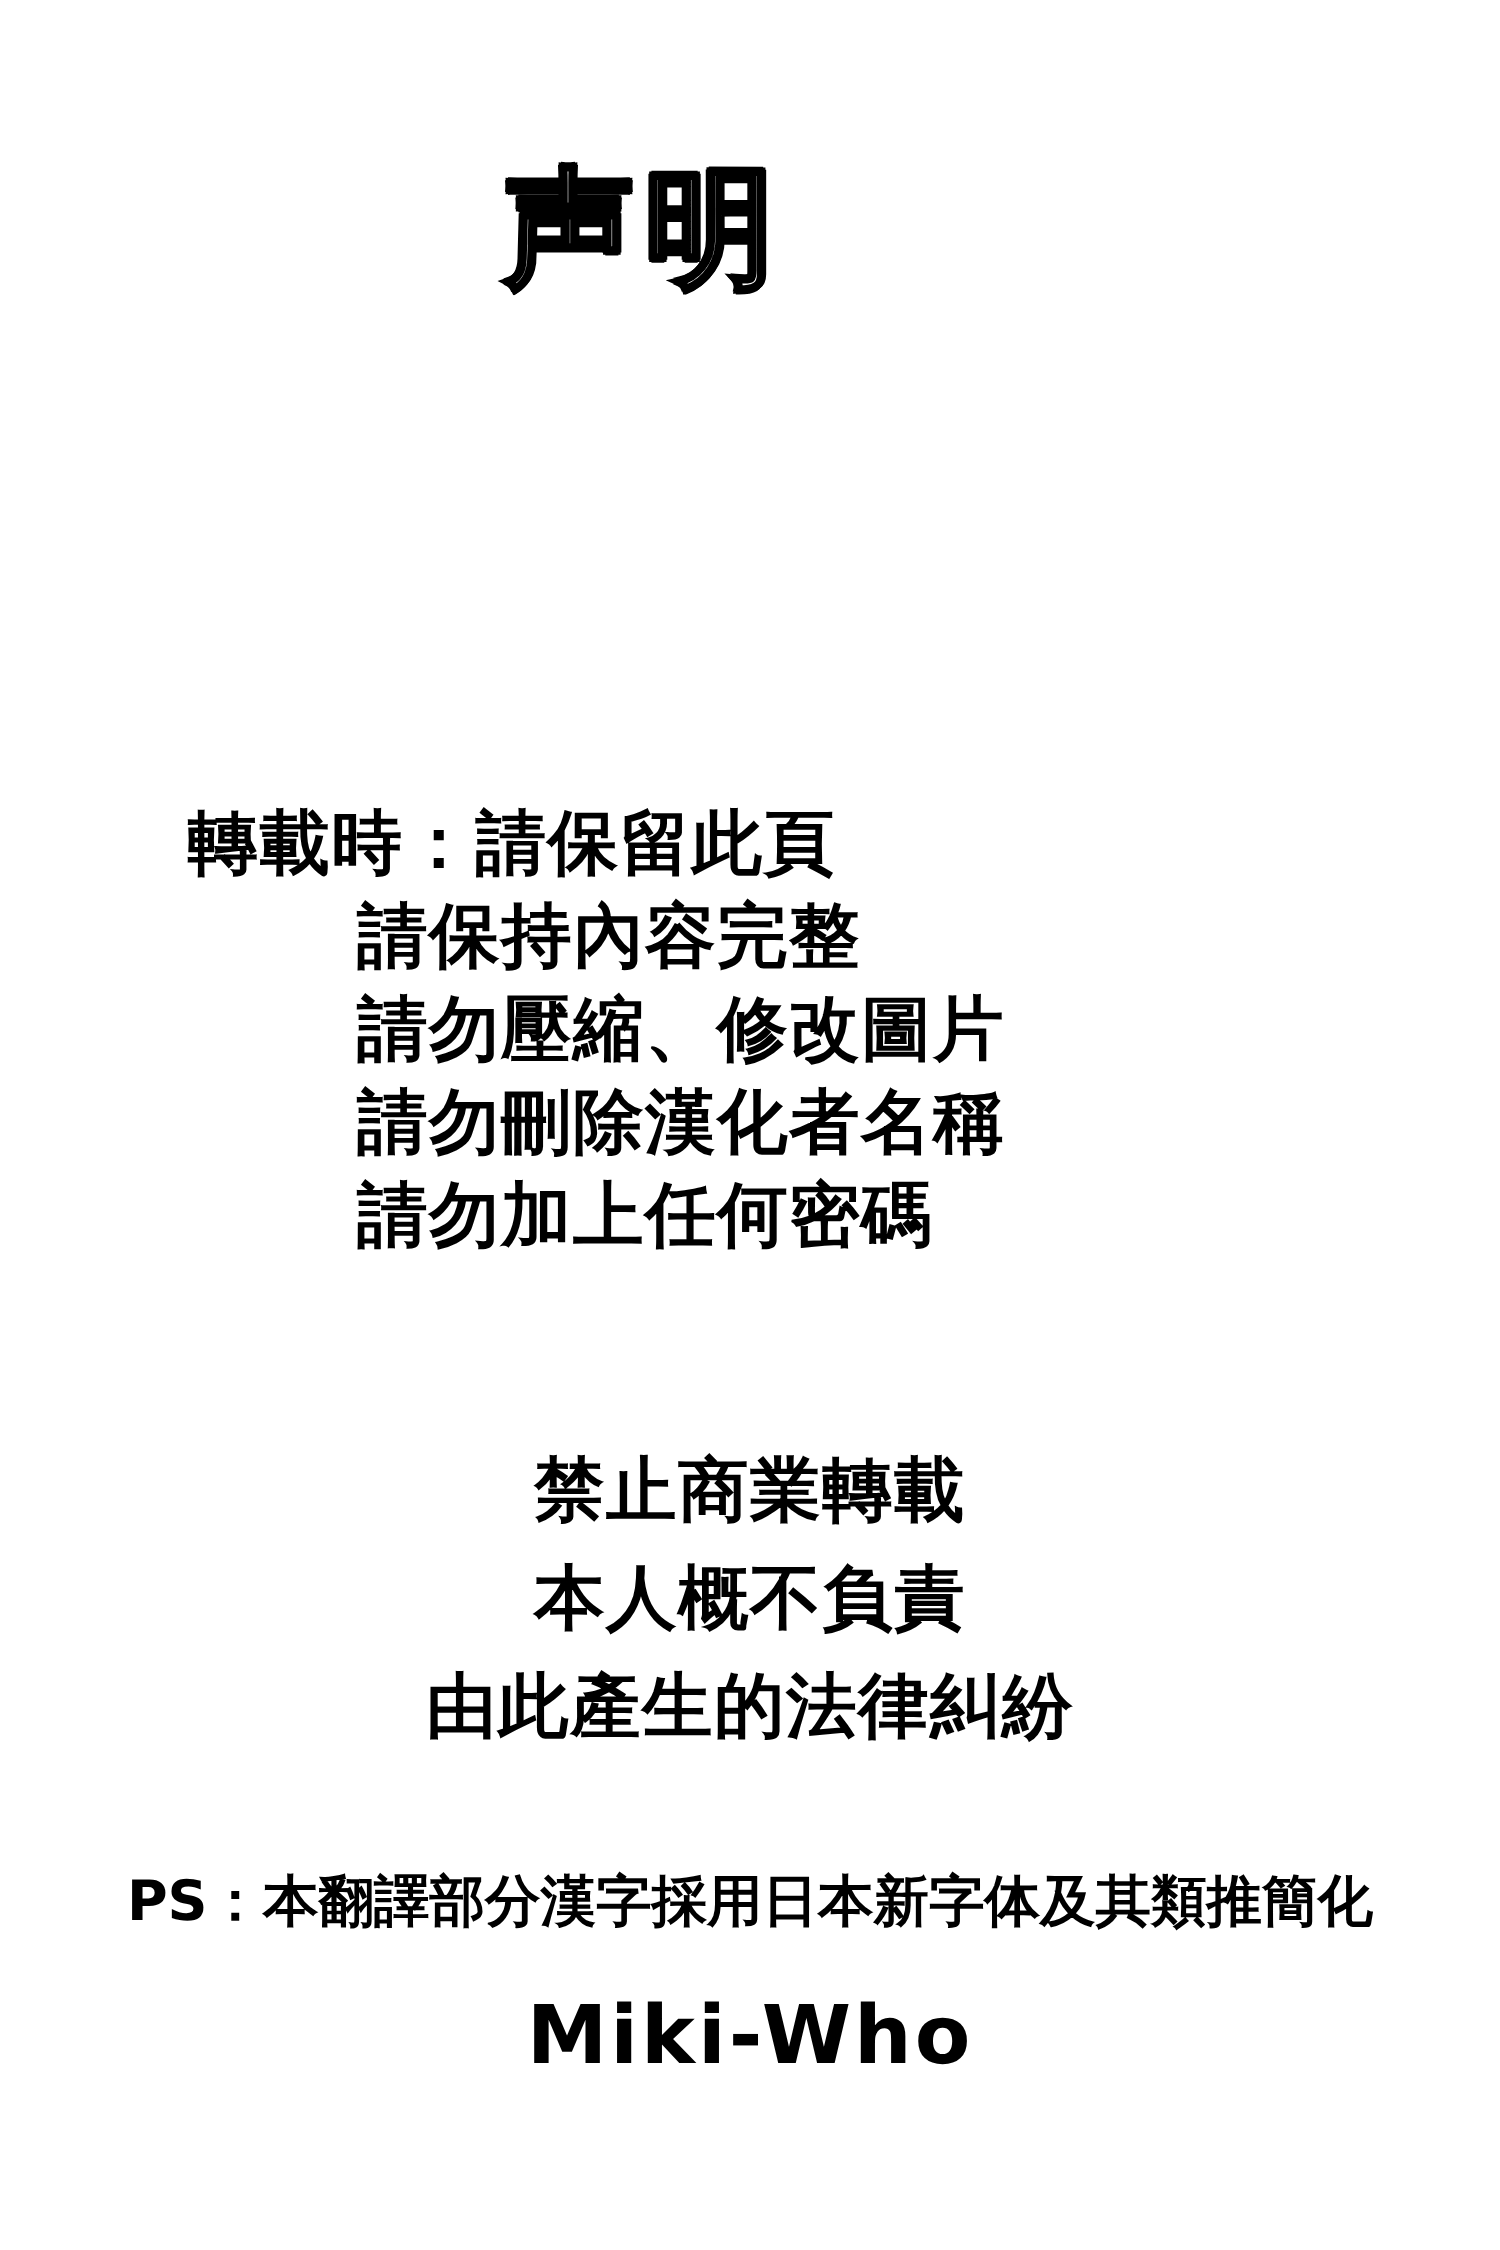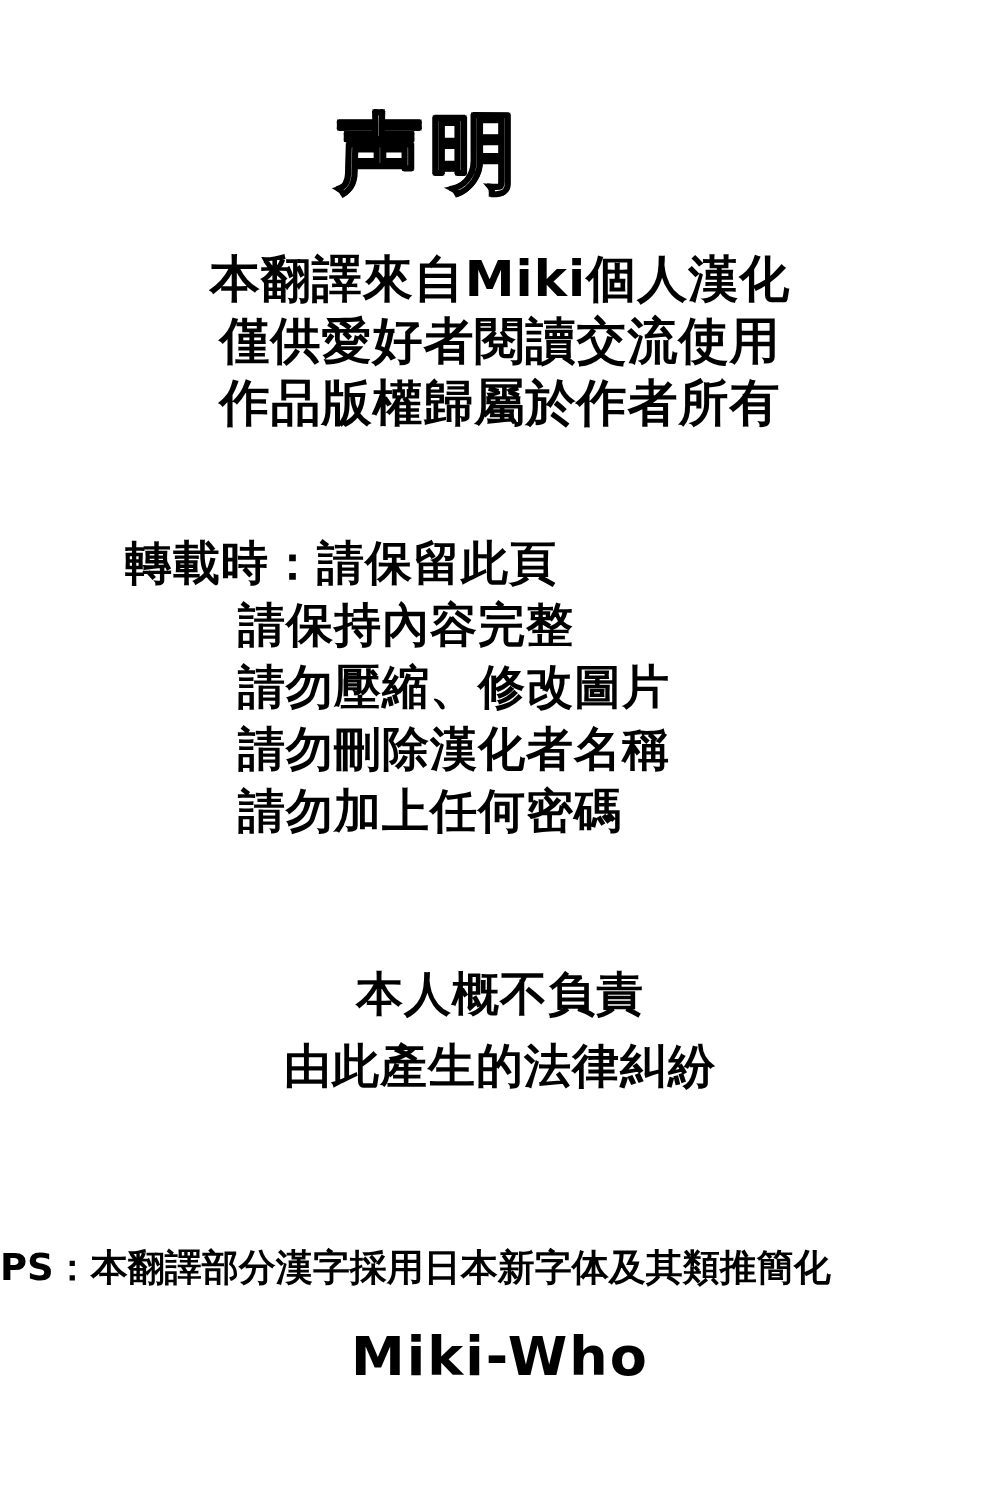--- a/index.html
+++ b/index.html
@@ -75,21 +75,21 @@
     top: 958px;
     text-align: center;
     font-size: 47px;
     line-height: 72px;
     letter-spacing: 1px;
   }
 
   
   .ps-note {
     top: 1245px;
-    text-align: left;
+    text-align: center;
     font-size: 37px;
     line-height: 46px;
     letter-spacing: 0px;
   }
 
   
   .signature {
     top: 1325px;
     text-align: center;
     padding-right: 120px;
@@ -103,35 +103,31 @@
     white-space: pre;
   }
 </style>
 </head>
 <body>
 
 <div class="page">
 
   <div class="title">声明</div>
 
-  <div class="block para-1">
-    <span class="line">本翻譯來自Miki個人漢化</span>
-    <span class="line">僅供愛好者閱讀交流使用</span>
-    <span class="line">作品版權歸屬於作者所有</span>
-  </div>
 
   <div class="block para-2">
     <span class="line">轉載時：請保留此頁</span>
     <span class="line indent">請保持內容完整</span>
     <span class="line indent">請勿壓縮、修改圖片</span>
     <span class="line indent">請勿刪除漢化者名稱</span>
     <span class="line indent">請勿加上任何密碼</span>
   </div>
 
   <div class="block para-3">
+    <span class="line">禁止商業轉載</span>
     <span class="line">本人概不負責</span>
     <span class="line">由此產生的法律糾紛</span>
   </div>
 
   <div class="block ps-note">PS：本翻譯部分漢字採用日本新字体及其類推簡化</div>
 
   <div class="block signature">Miki-Who</div>
 
 </div>
 

